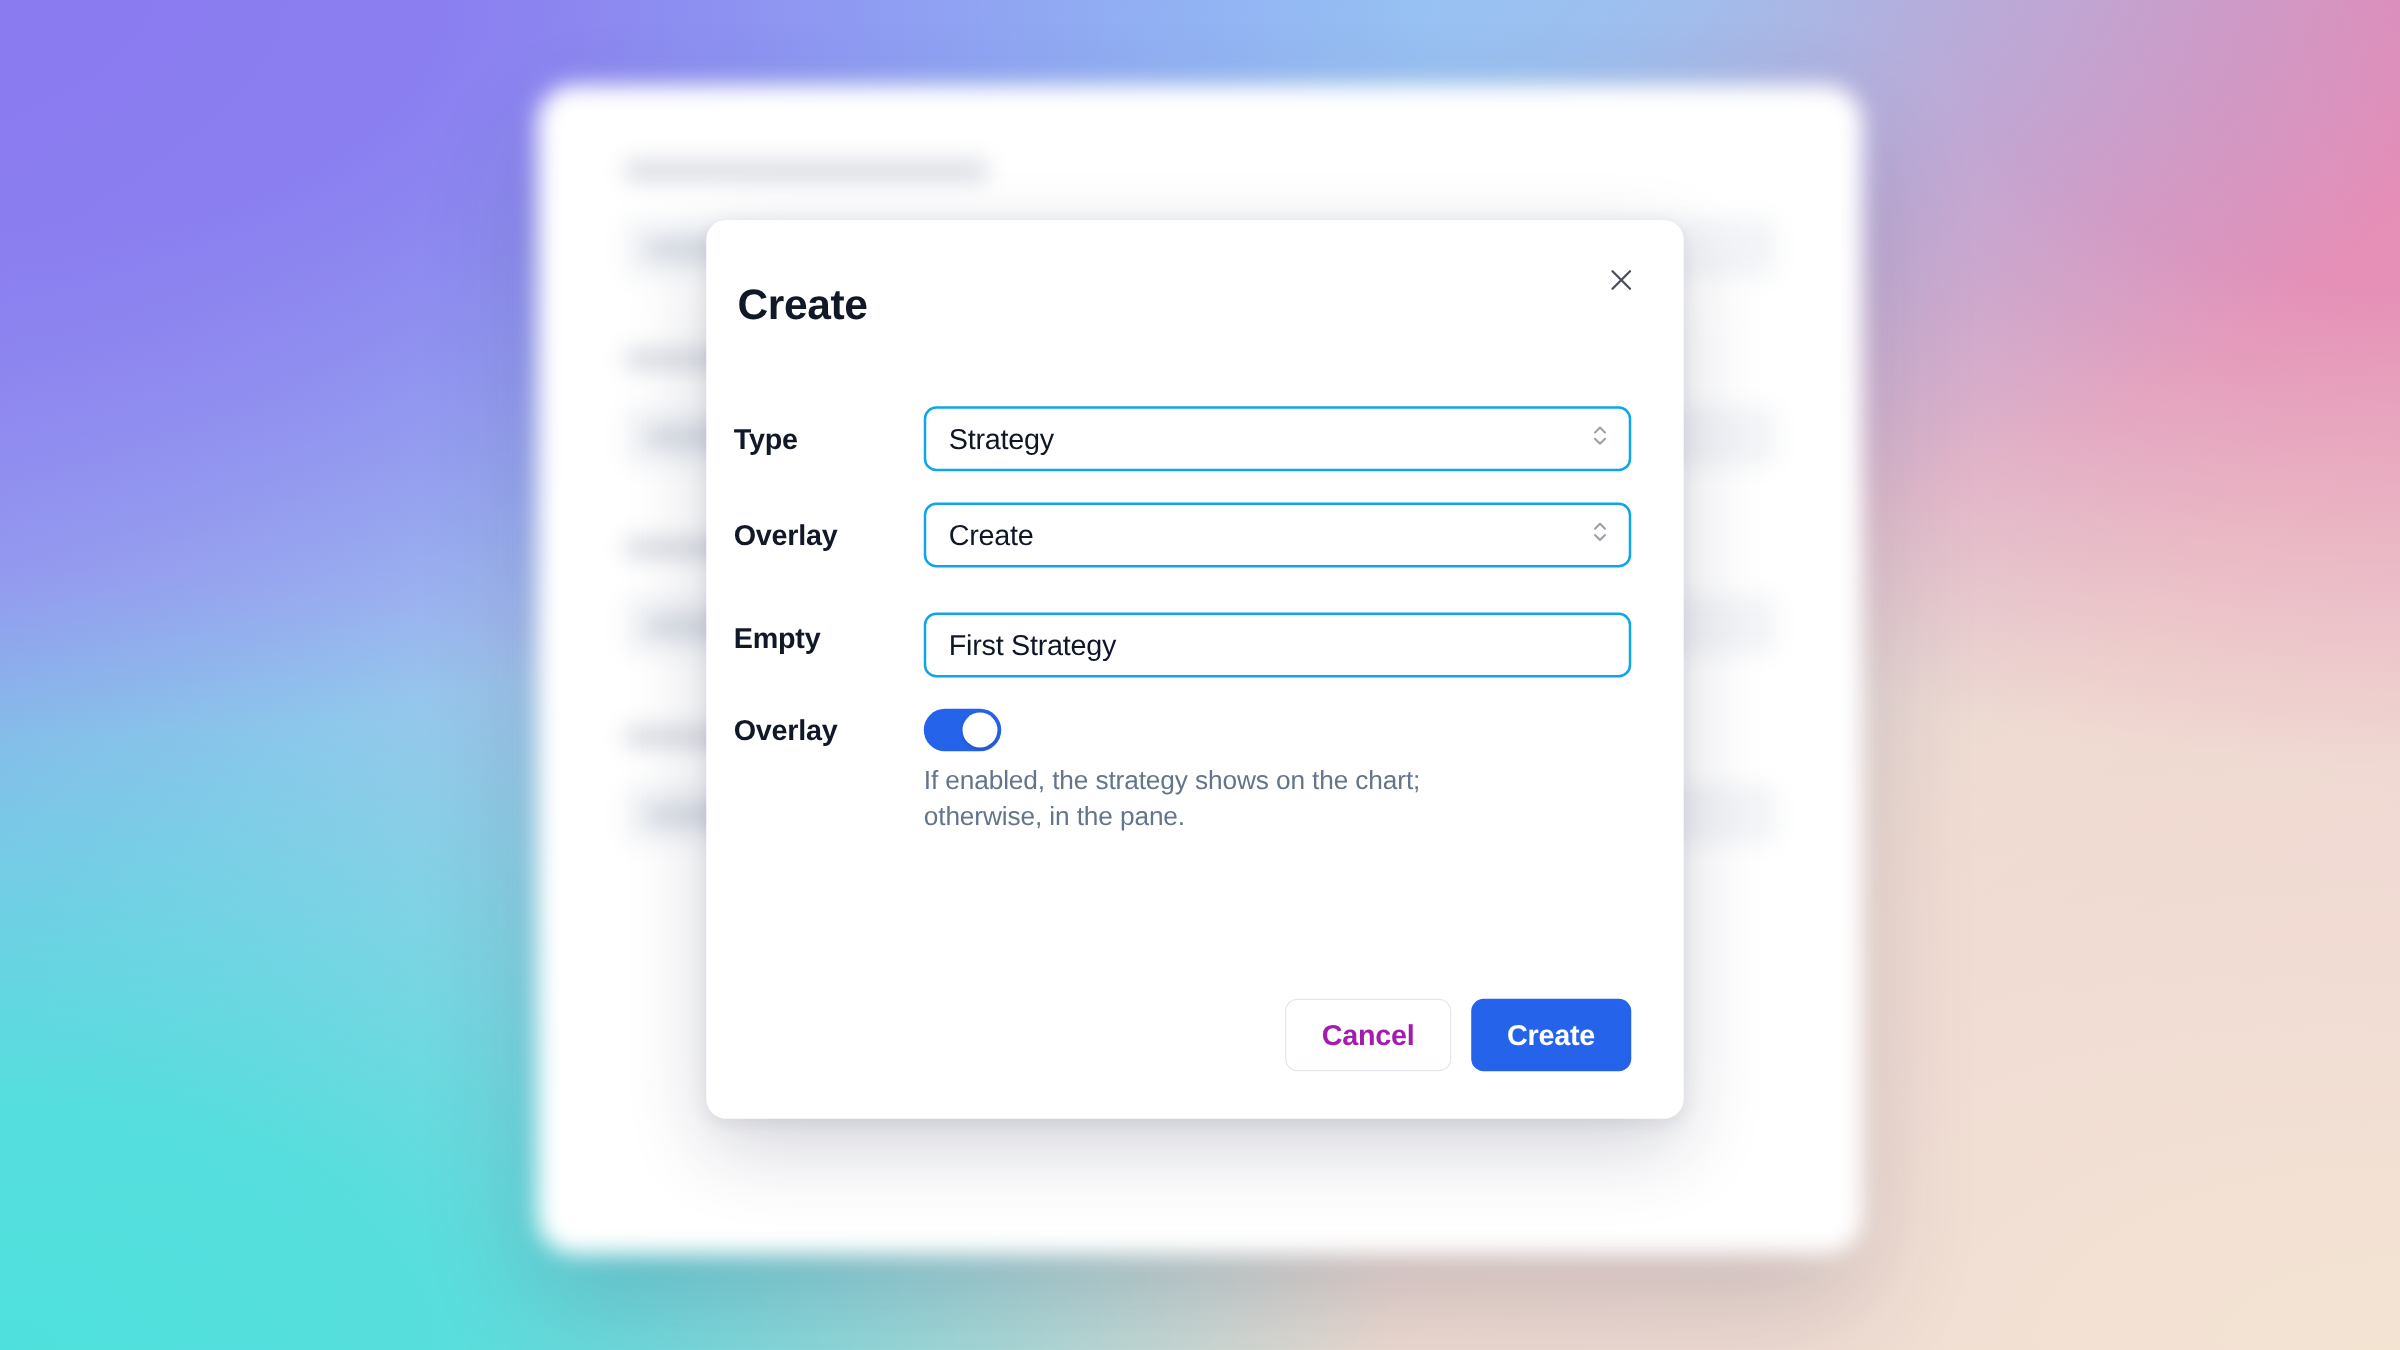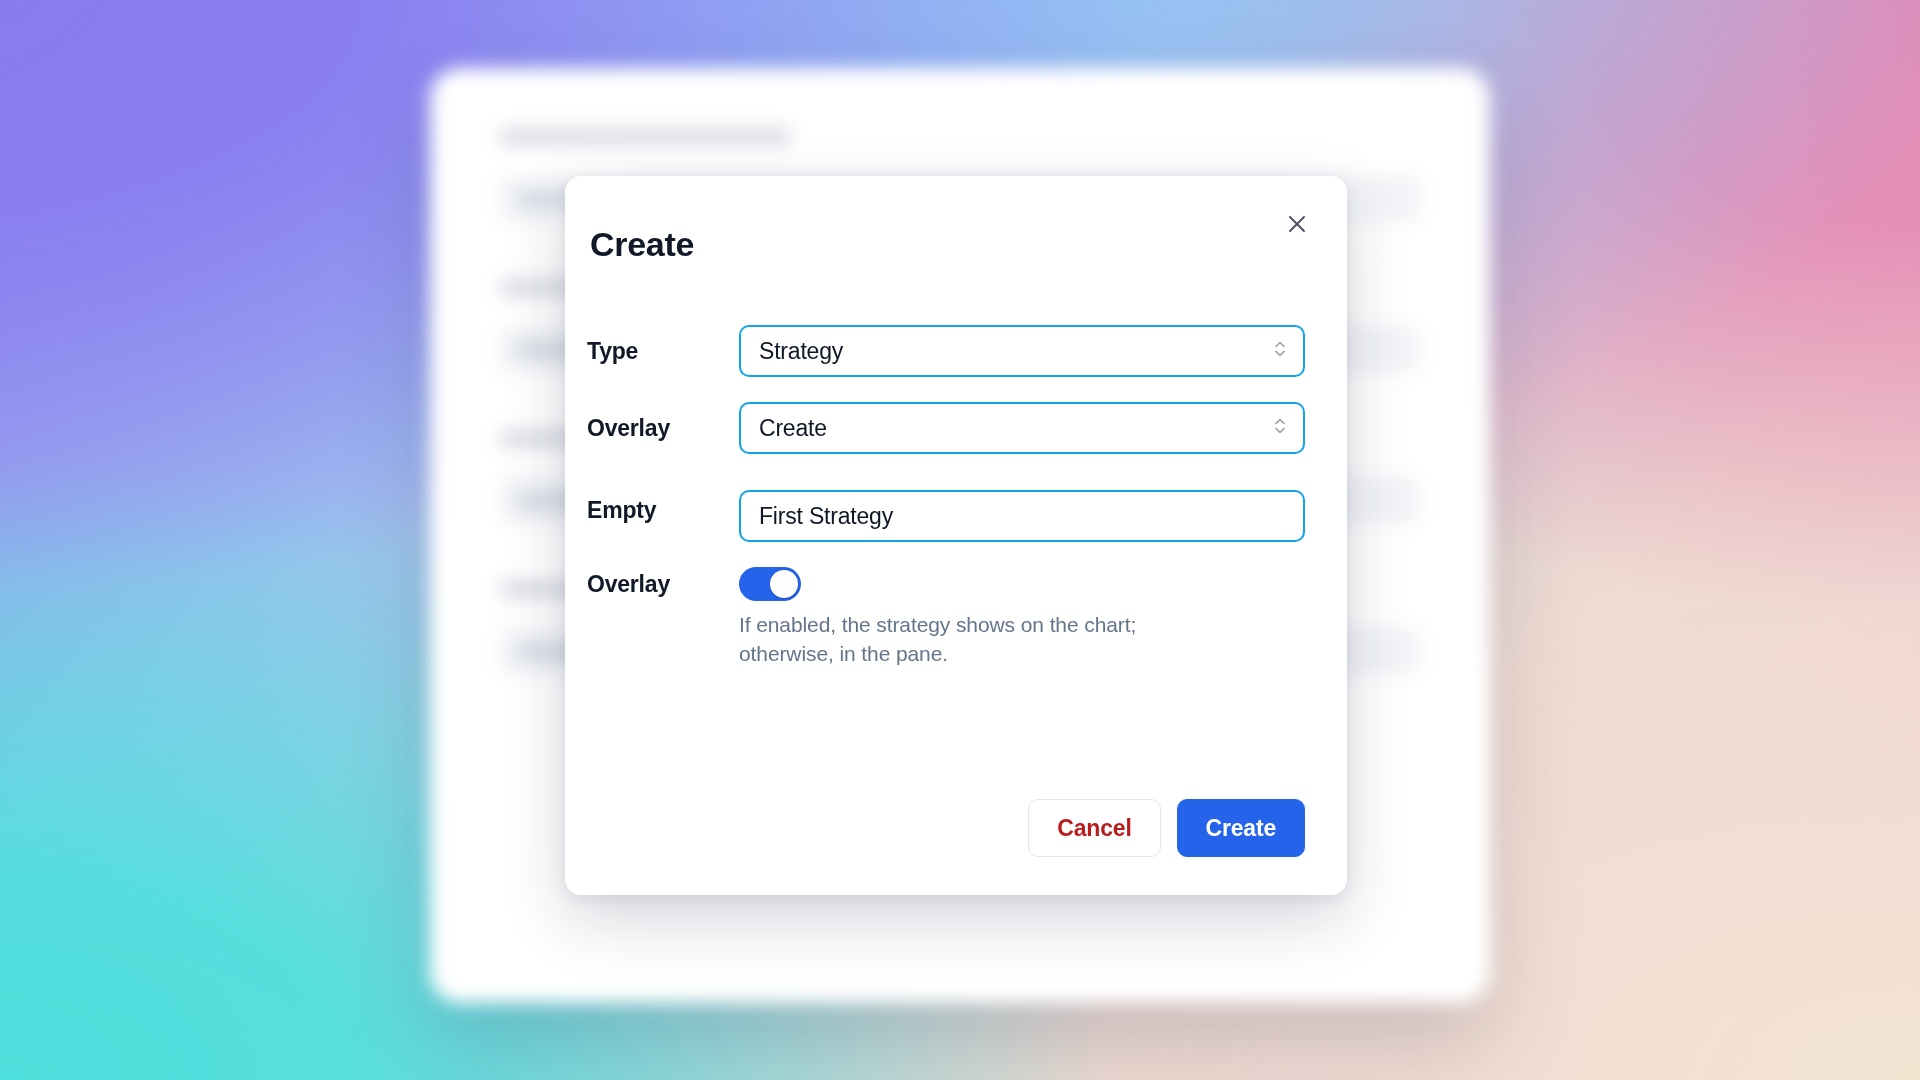--- a/index.html
+++ b/index.html
@@ -178,21 +178,21 @@
     border-radius: 10px;
     font-size: 23px;
     font-weight: 600;
     letter-spacing: -0.2px;
     cursor: pointer;
     font-family: "Liberation Sans", sans-serif;
     padding: 0 28px;
   }
   #cancel-button {
     background: #ffffff;
-    color: #b91c1c;
+    color: #a21caf;
     border: 1px solid #e3e7ee;
   }
   #create-button {
     background: #2563eb;
     color: #ffffff;
     border: 1px solid #2563eb;
     font-weight: 700;
   }
 </style>
 </head>

